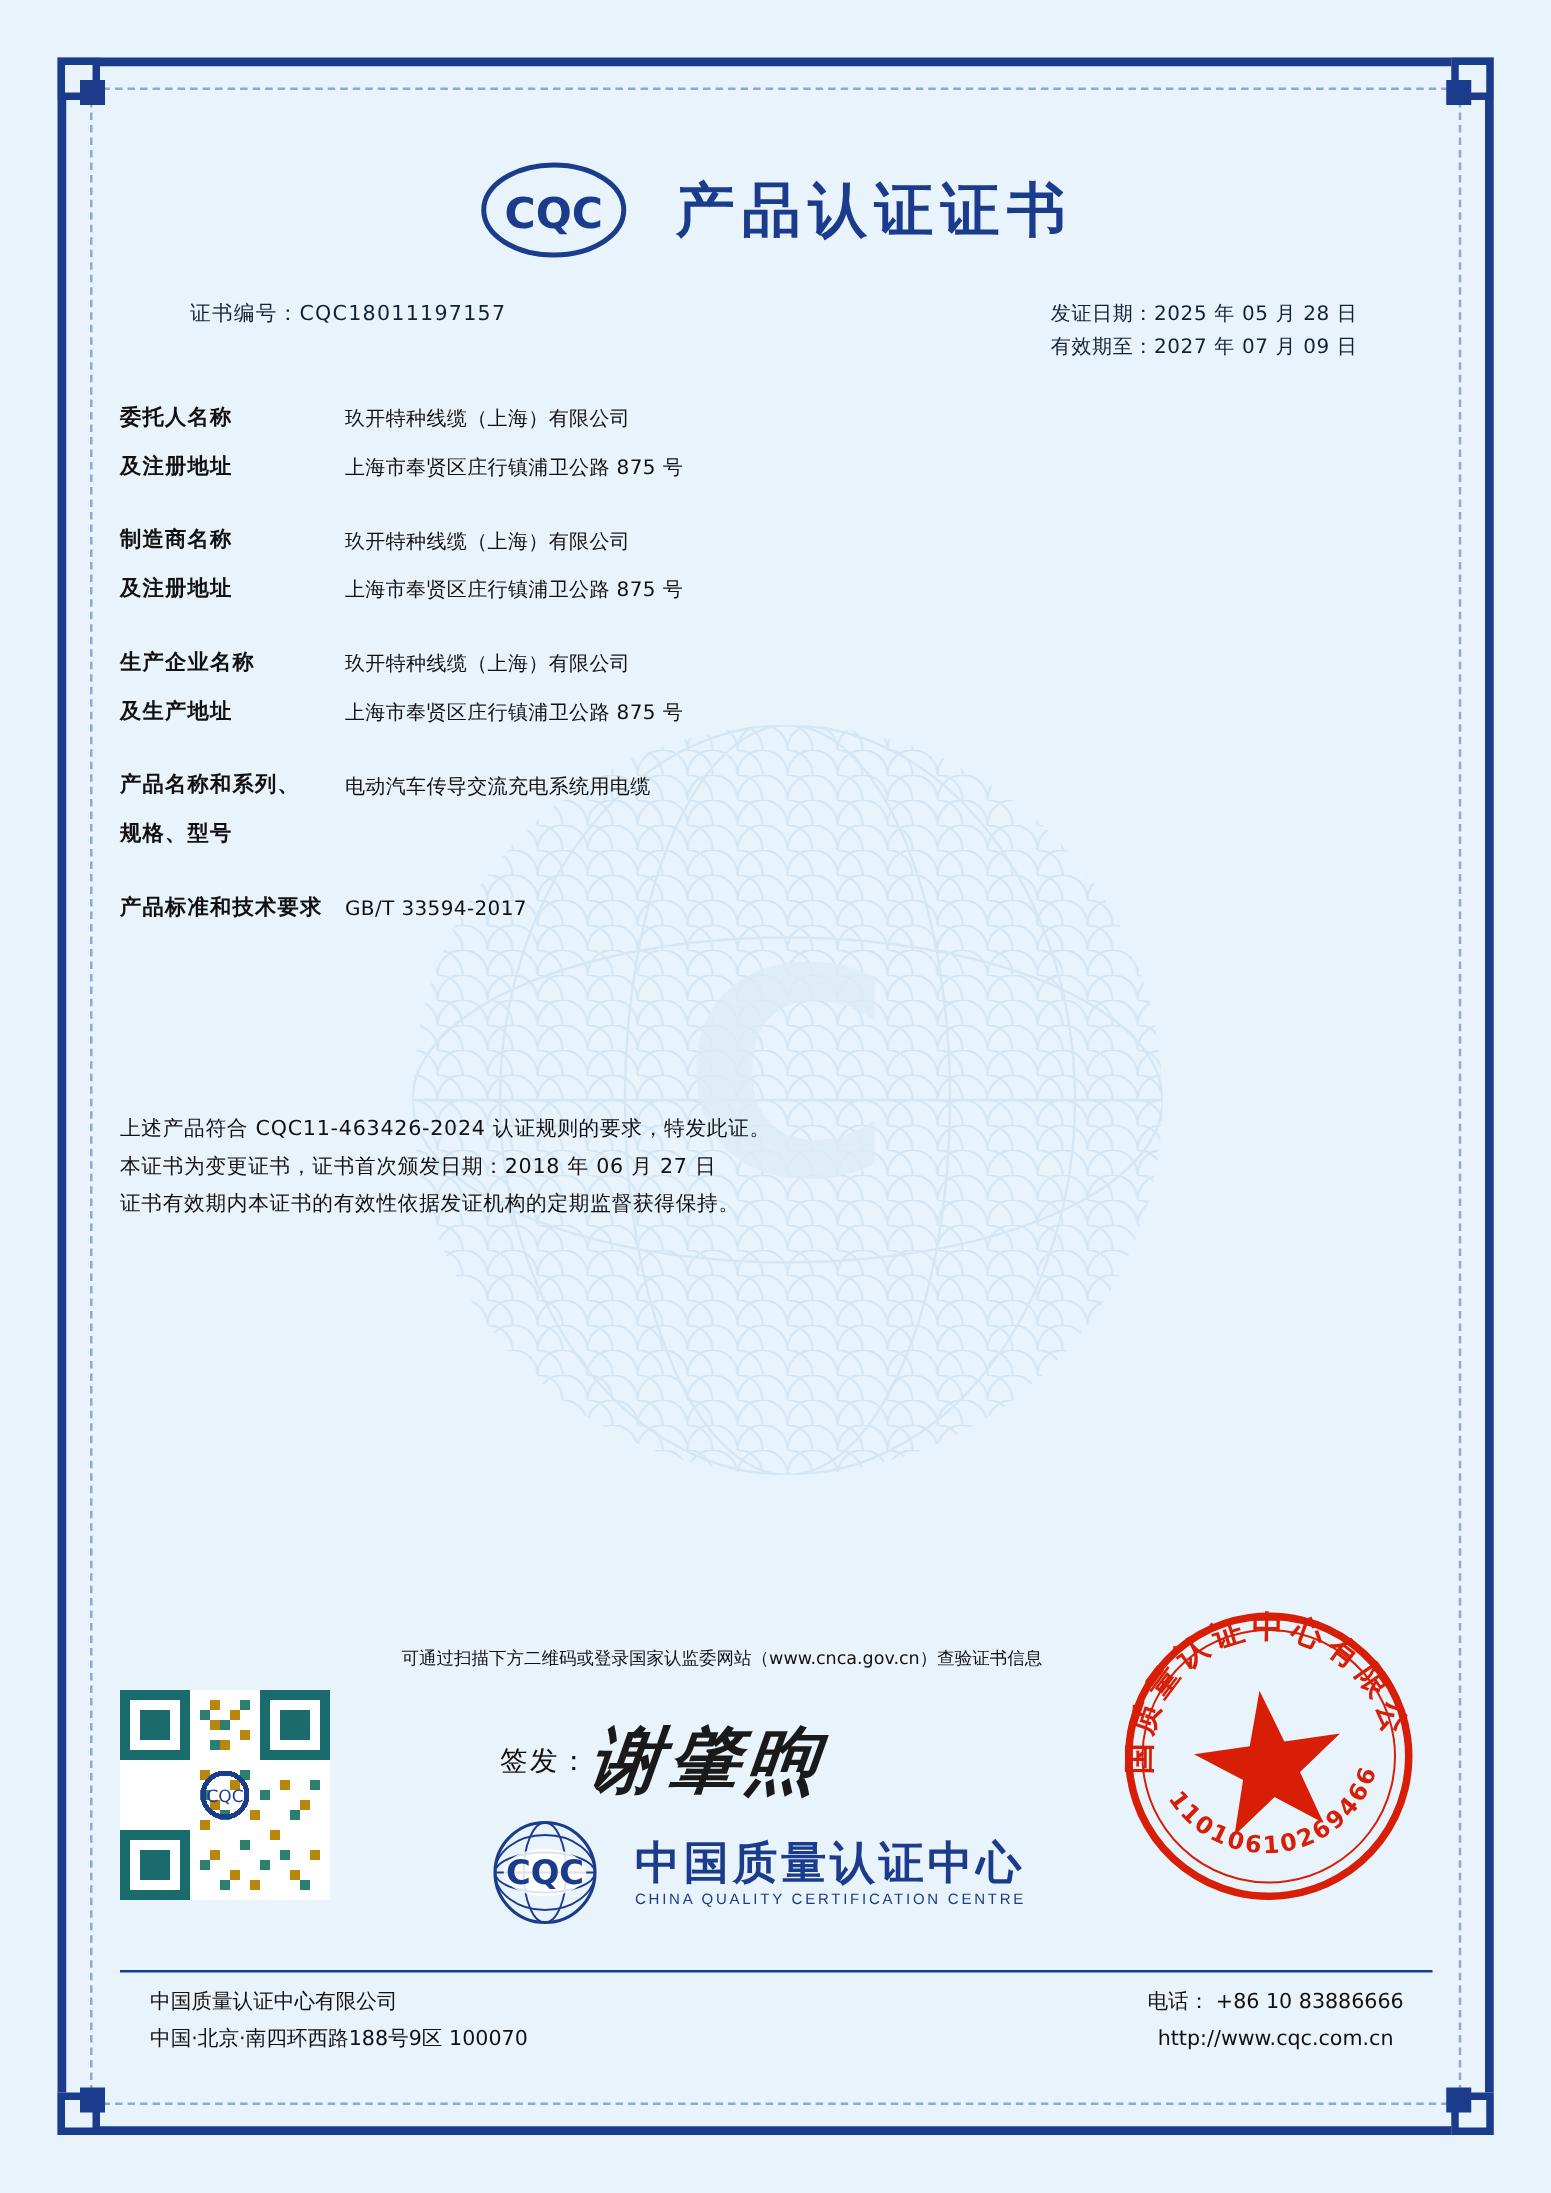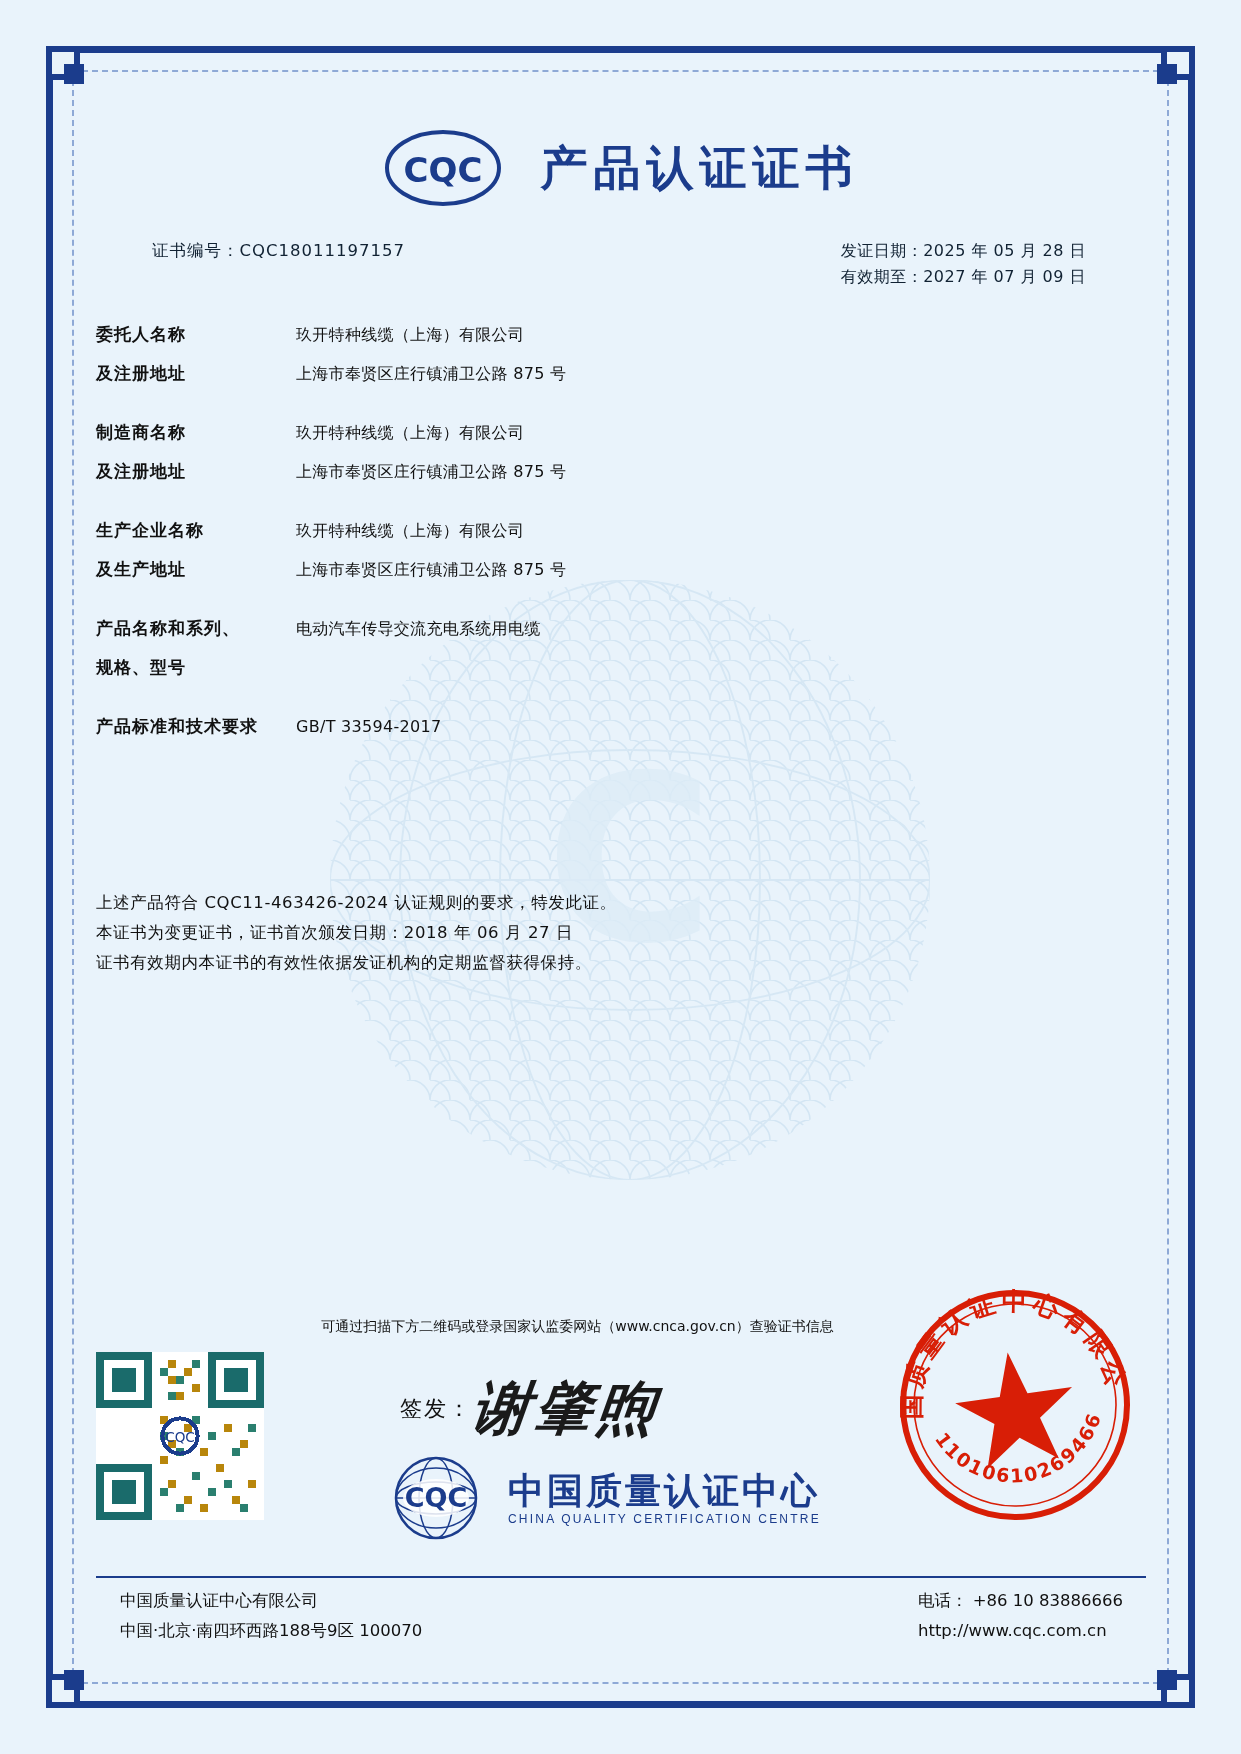--- a/index.html
+++ b/index.html
@@ -106,21 +106,20 @@
 
   
   .rows {
     position: absolute;
     left: 96px; top: 318px;
     width: 1060px;
   }
   .row {
     display: flex;
     margin-bottom: 6px;
-    gap: 20px;
   }
   .row .lbl {
     width: 180px;
     flex: 0 0 180px;
     font-family: "DejaVu Sans", sans-serif;
     font-size: 17px;
     font-weight: bold;
     color: #111;
     line-height: 33px;
     letter-spacing: 1px;
@@ -233,21 +232,21 @@
     position: absolute;
     left: 120px; top: 1586px;
     font-family: "DejaVu Sans", sans-serif;
     font-size: 16.5px;
     color: #111;
     line-height: 30px;
   }
   .footer-right {
     position: absolute;
     right: 118px; top: 1586px;
-    text-align: left;
+    text-align: center;
     font-family: "DejaVu Sans", sans-serif;
     font-size: 16.5px;
     color: #111;
     line-height: 30px;
   }
 </style>
 </head>
 <body>
 
 <div id="page">

